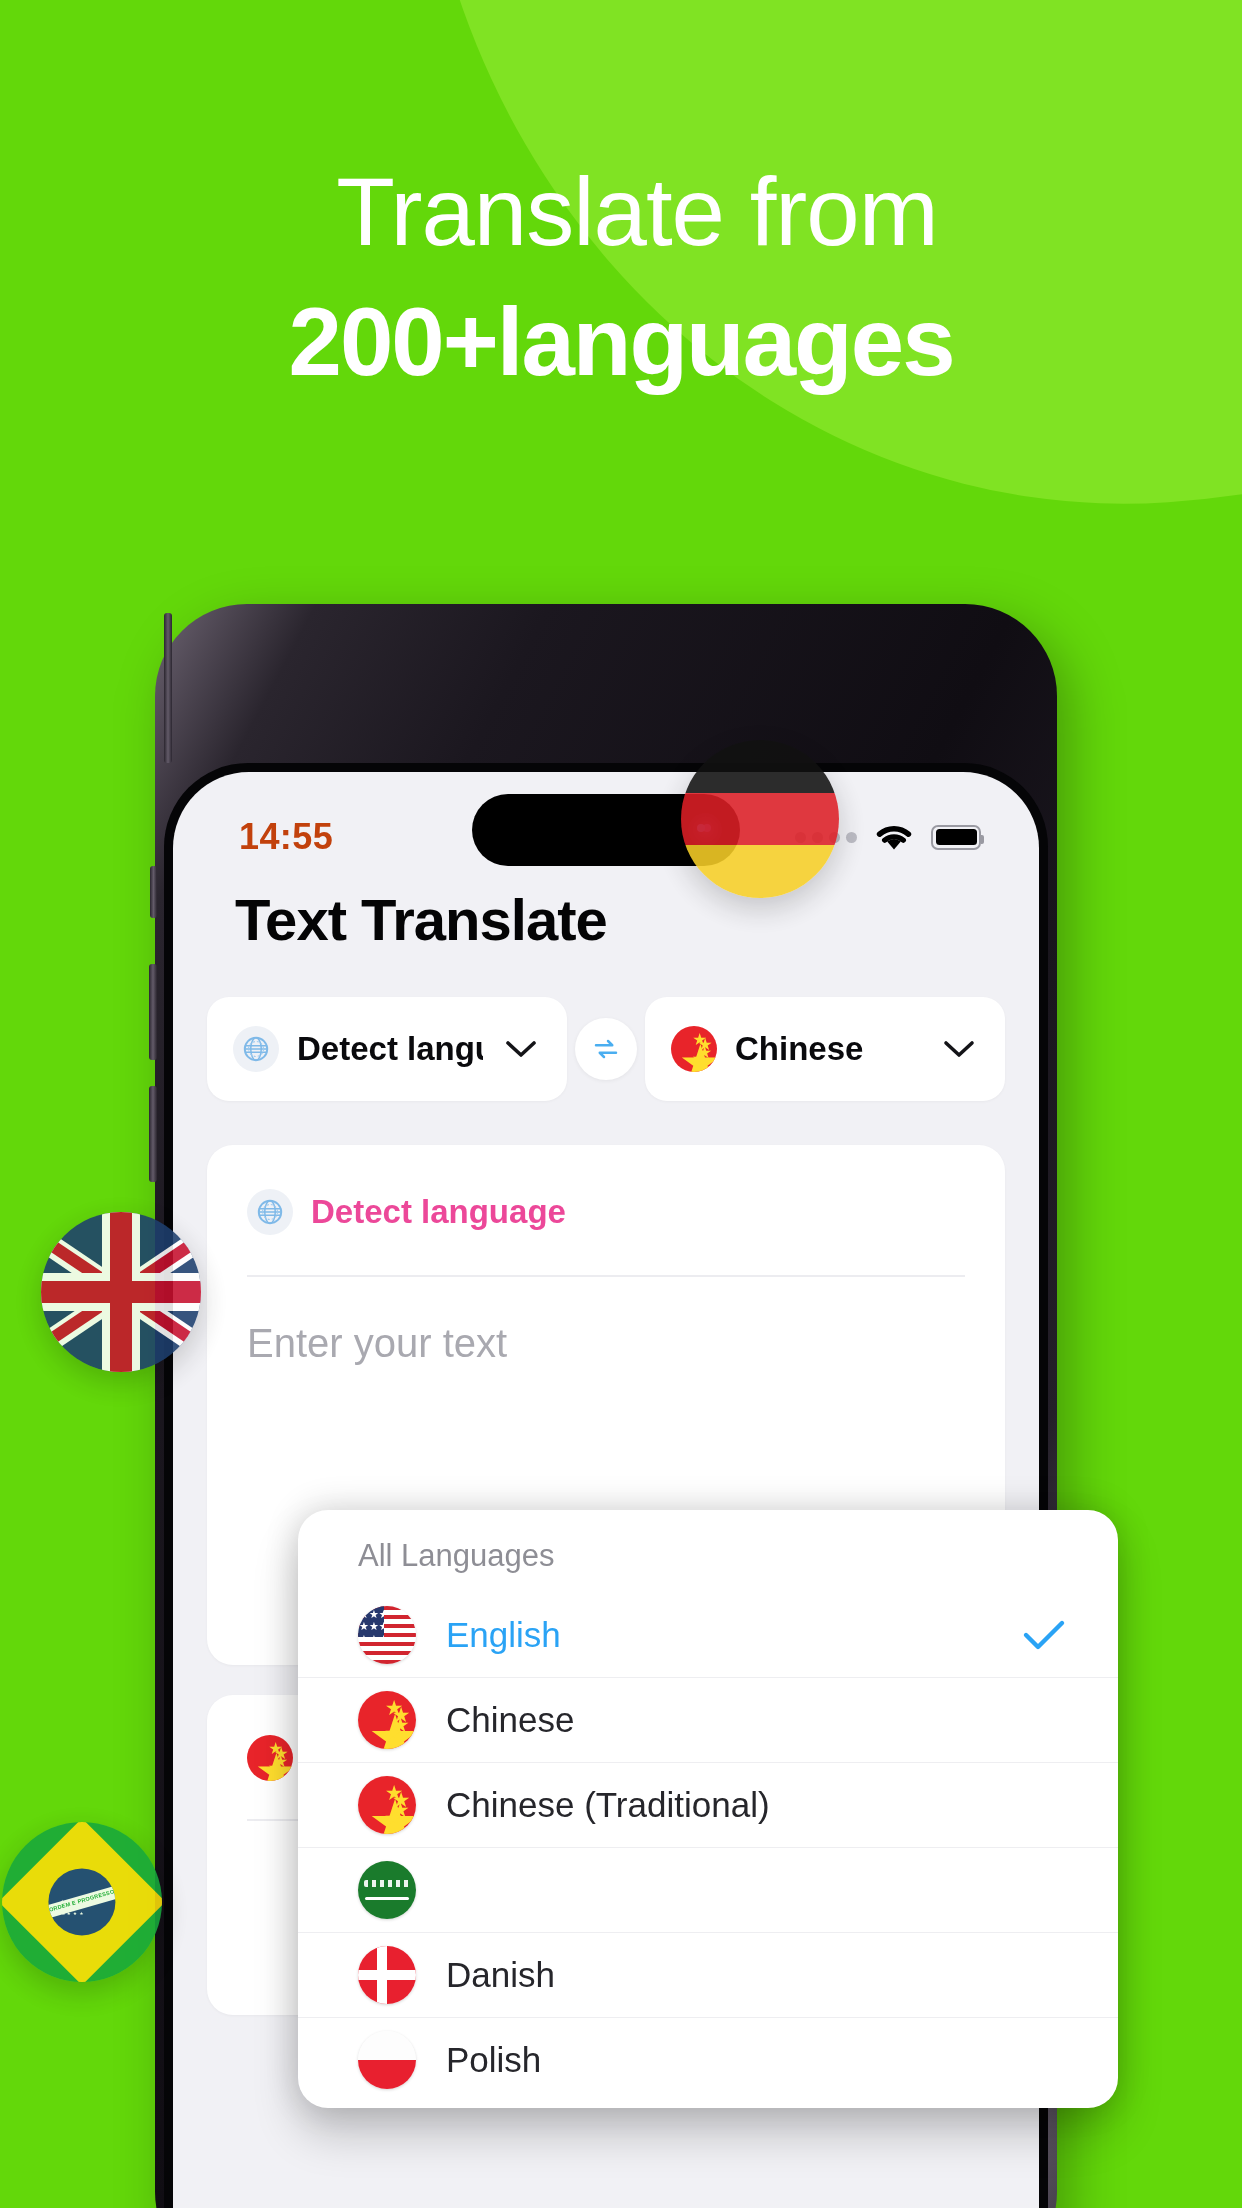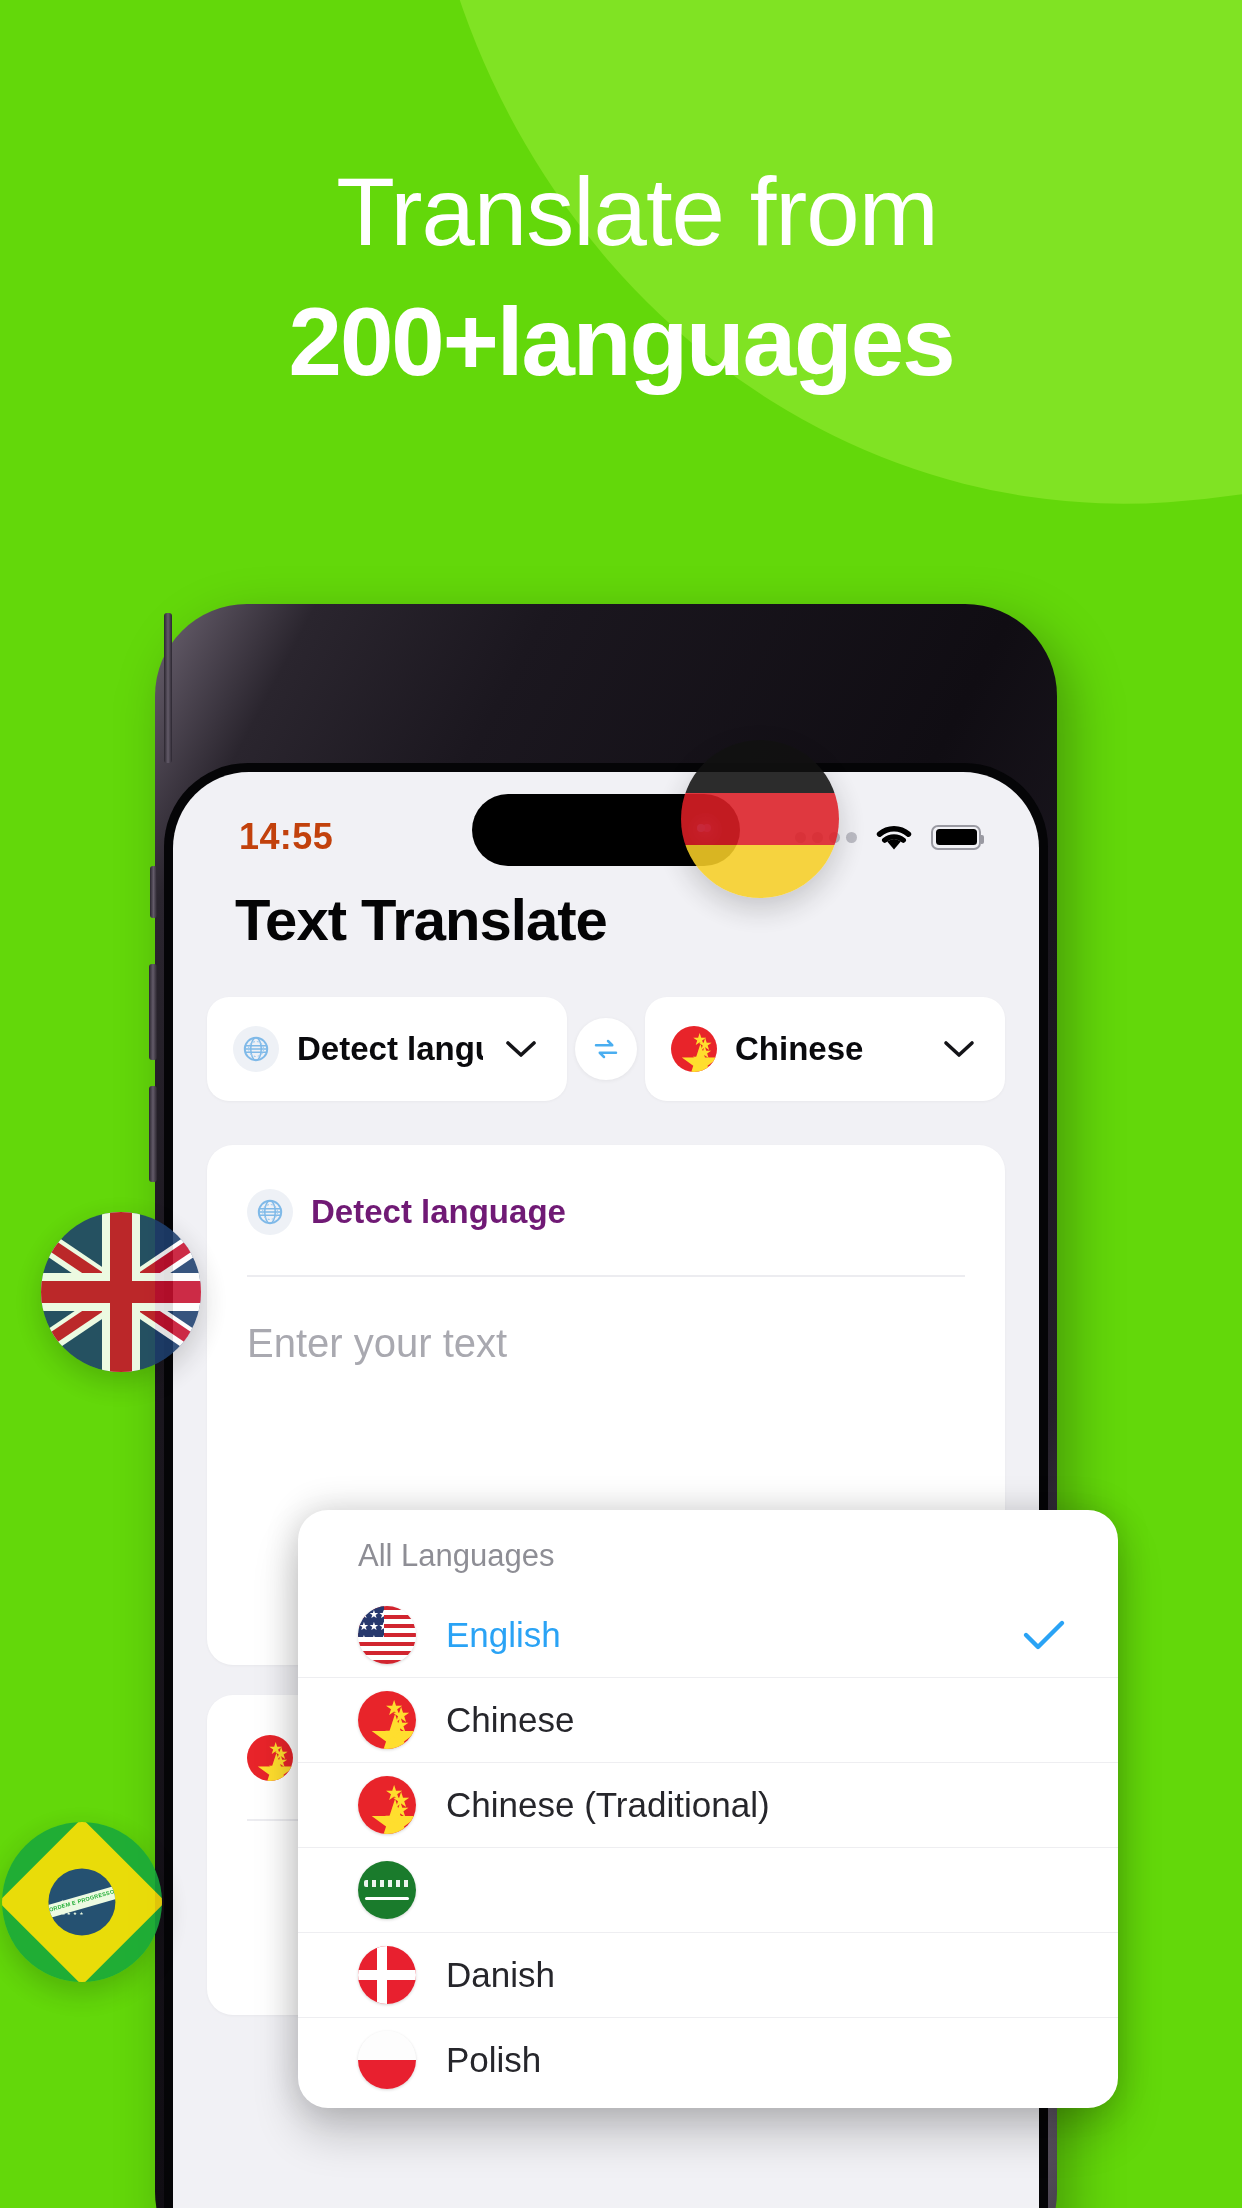--- a/index.html
+++ b/index.html
@@ -149,21 +149,21 @@
     box-shadow:0 1px 4px rgba(0,0,0,0.06);
   }
 
   
   .input-card {
     margin:44px 34px 0 34px; background:#fff; border-radius:26px;
     padding:44px 40px 0 40px; height:520px; position:relative;
     box-shadow:0 1px 3px rgba(0,0,0,0.04);
   }
   .ic-head { display:flex; align-items:center; gap:18px; }
-  .ic-head .lbl { font-size:33px; font-weight:700; color:#701a75; }
+  .ic-head .lbl { font-size:33px; font-weight:700; color:#ec4899; }
   .ic-rule { height:2px; background:#ececf0; margin:40px 0 0 0; }
   .ic-ph { font-size:40px; color:#a9a9b0; margin-top:44px; }
 
   
   .result-card {
     margin:30px 34px 0 34px; background:#fff; border-radius:26px;
     padding:40px; height:320px; position:relative;
     box-shadow:0 1px 3px rgba(0,0,0,0.04);
   }
   .rc-head { display:flex; align-items:center; gap:18px; }

